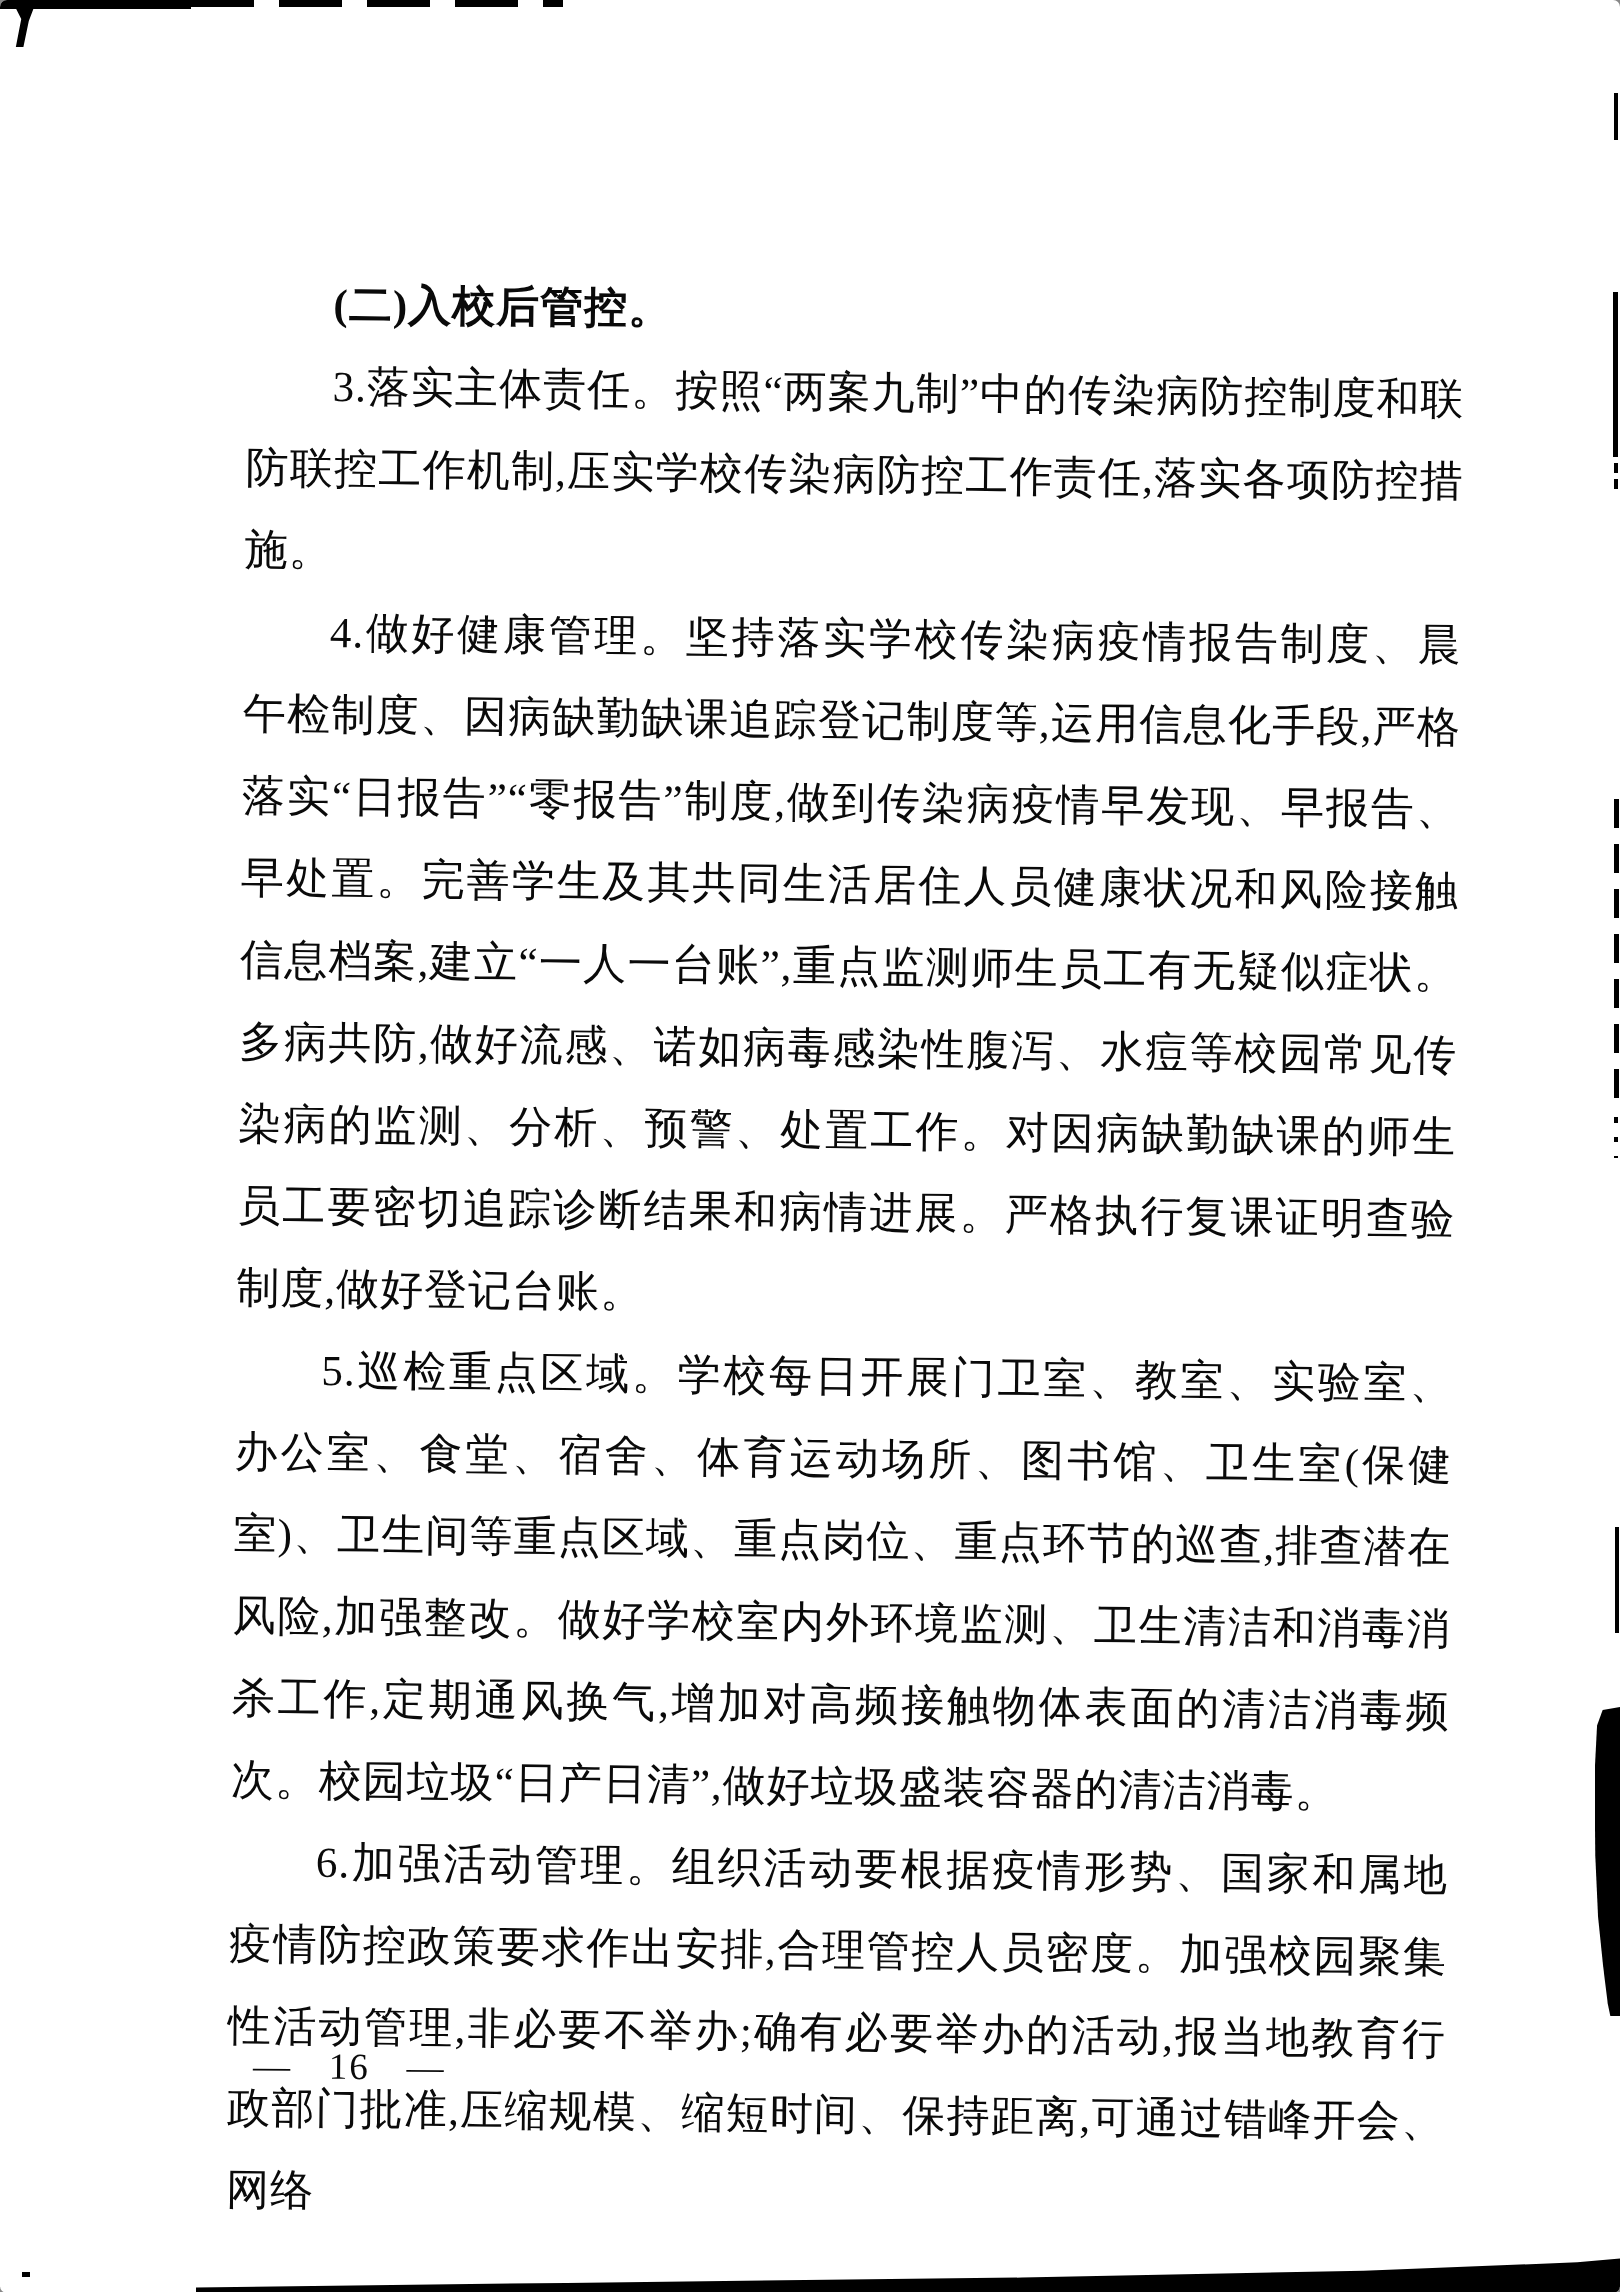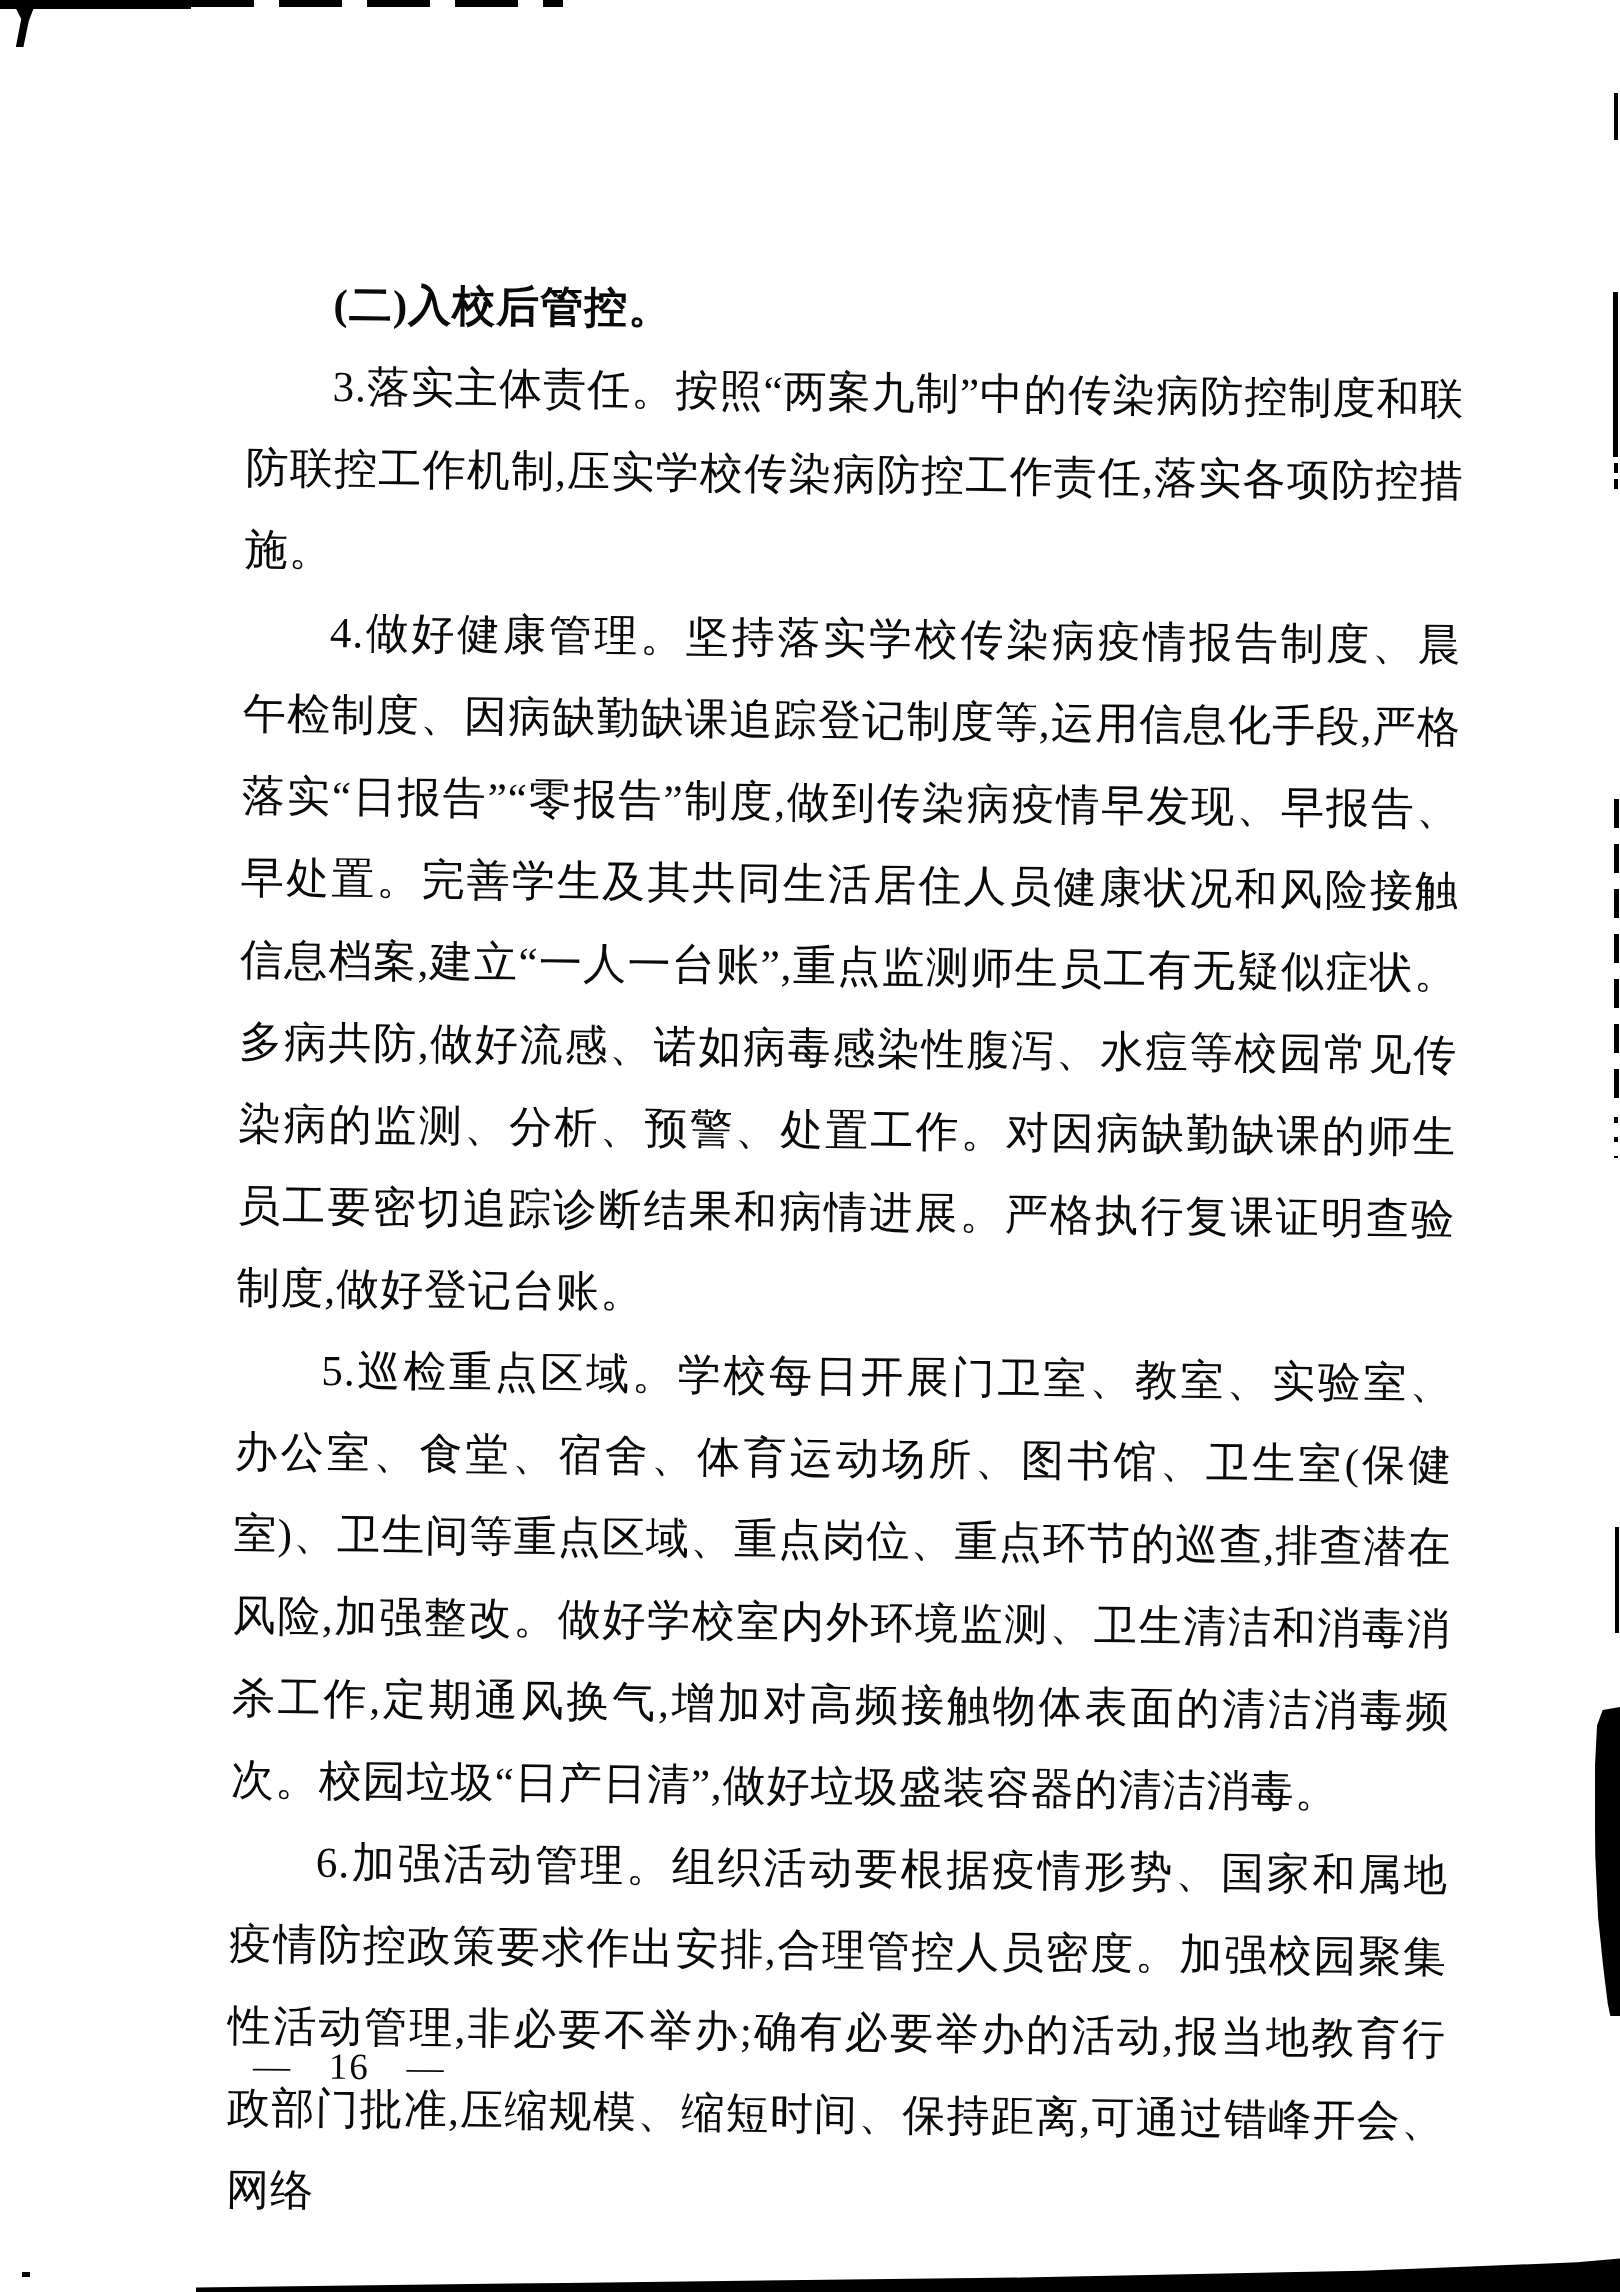--- a/index.html
+++ b/index.html
@@ -5,20 +5,21 @@
   html, body { margin: 0; padding: 0; background: #888; }
   .page {
     position: relative;
     width: 1620px;
     height: 2293px;
     margin: 0 auto;
     background: #ffffff;
     overflow: hidden;
     font-family: "Liberation Serif", "DejaVu Serif", serif;
     color: #0a0a0a;
+    border-radius: 7px;
   }
 
   
   .text-block {
     position: absolute;
     left: 248px;
     top: 263px;
     width: 1218px;
     transform: rotate(0.65deg);
     transform-origin: 0 0;

